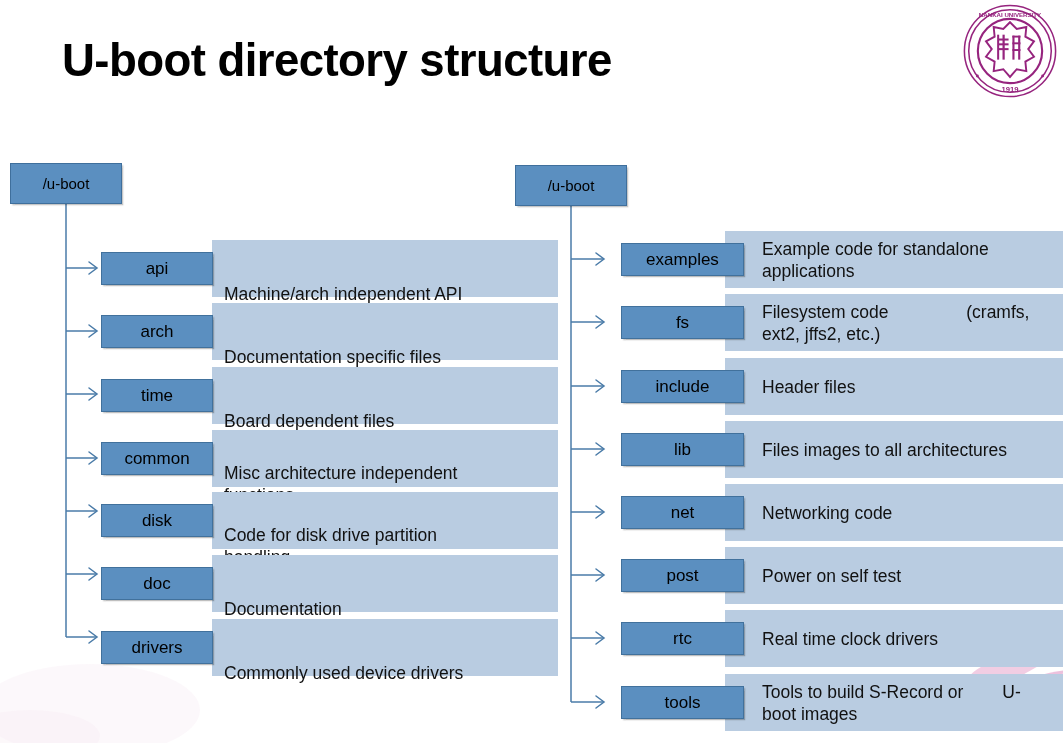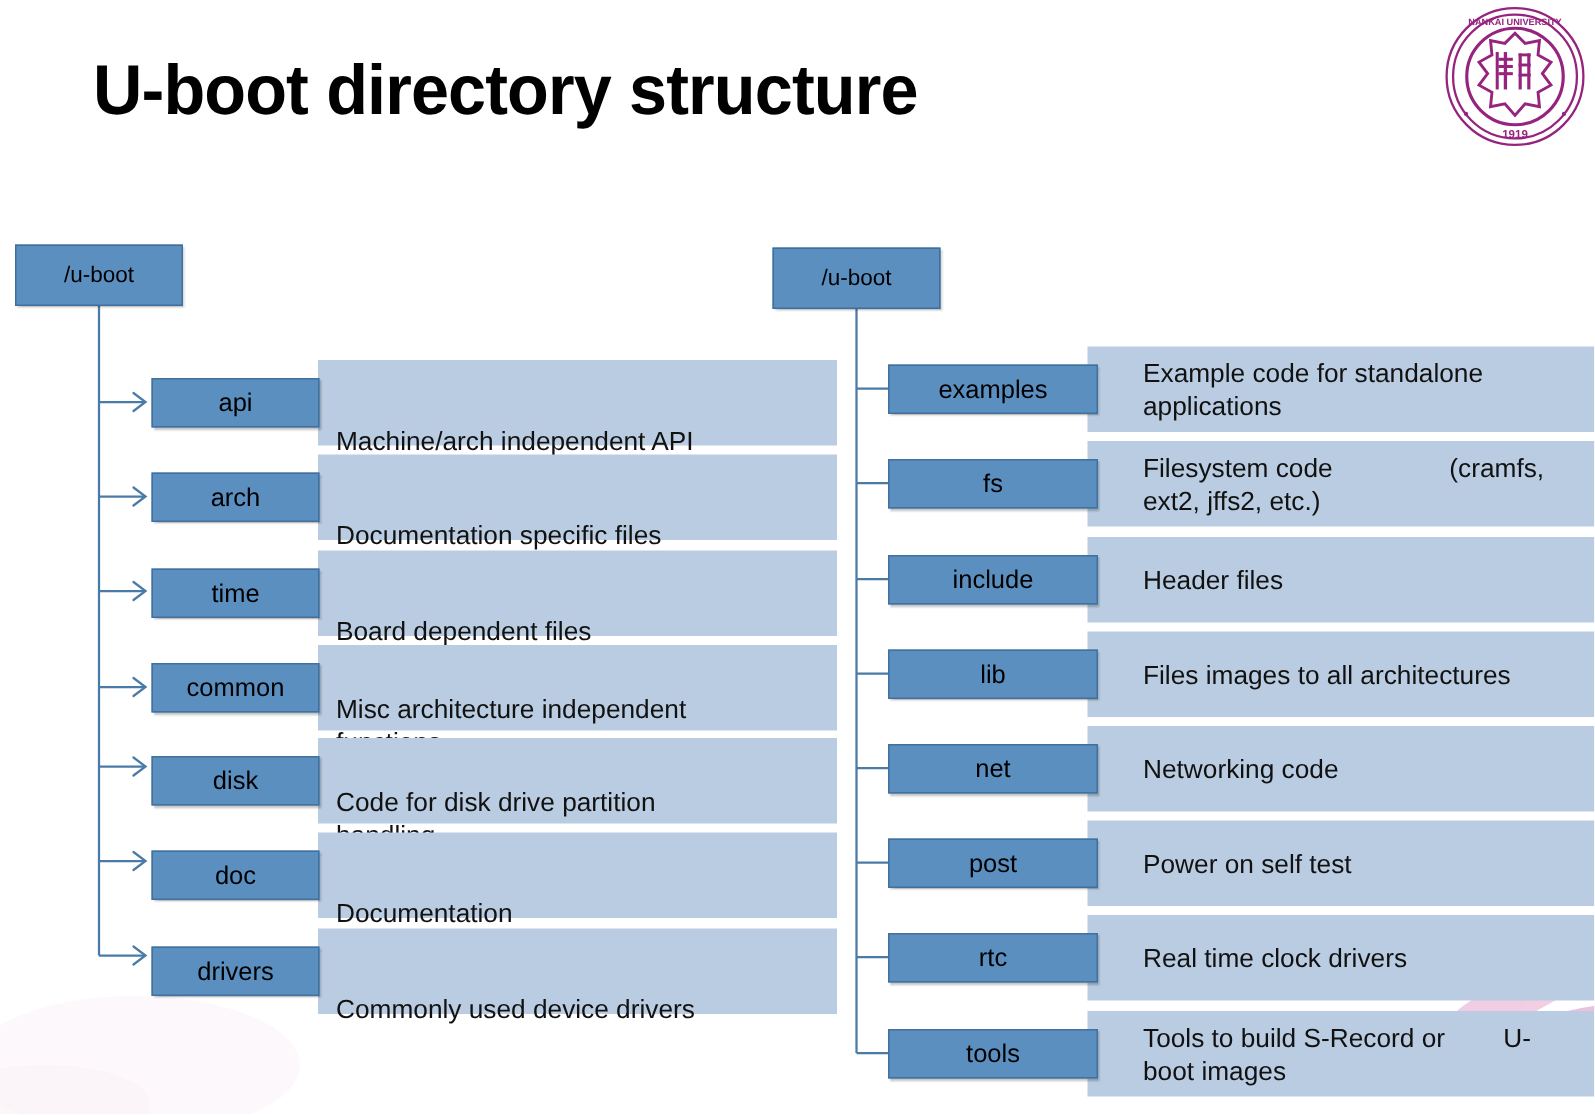--- a/index.html
+++ b/index.html
@@ -123,21 +123,21 @@
     z-index: 3;
   }
 
   
   .col-left .panel { left: 212px; width: 346px; }
   .col-left .tag   { left: 101px; width: 112px; }
   .col-left .desc  { left: 224px; margin-top: 25px; }
 
   
   .col-right .panel { left: 725px; width: 338px; }
-  .col-right .tag   { left: 592px; width: 140px; }
+  .col-right .tag   { left: 621px; width: 123px; }
   .col-right .desc  { left: 762px; }
 
   .tag { top: 50%; margin-top: -16.5px; }
 </style>
 </head>
 <body>
 
 <div id="slide">
 
   <svg class="petal petal-br" viewBox="0 0 120 70">

